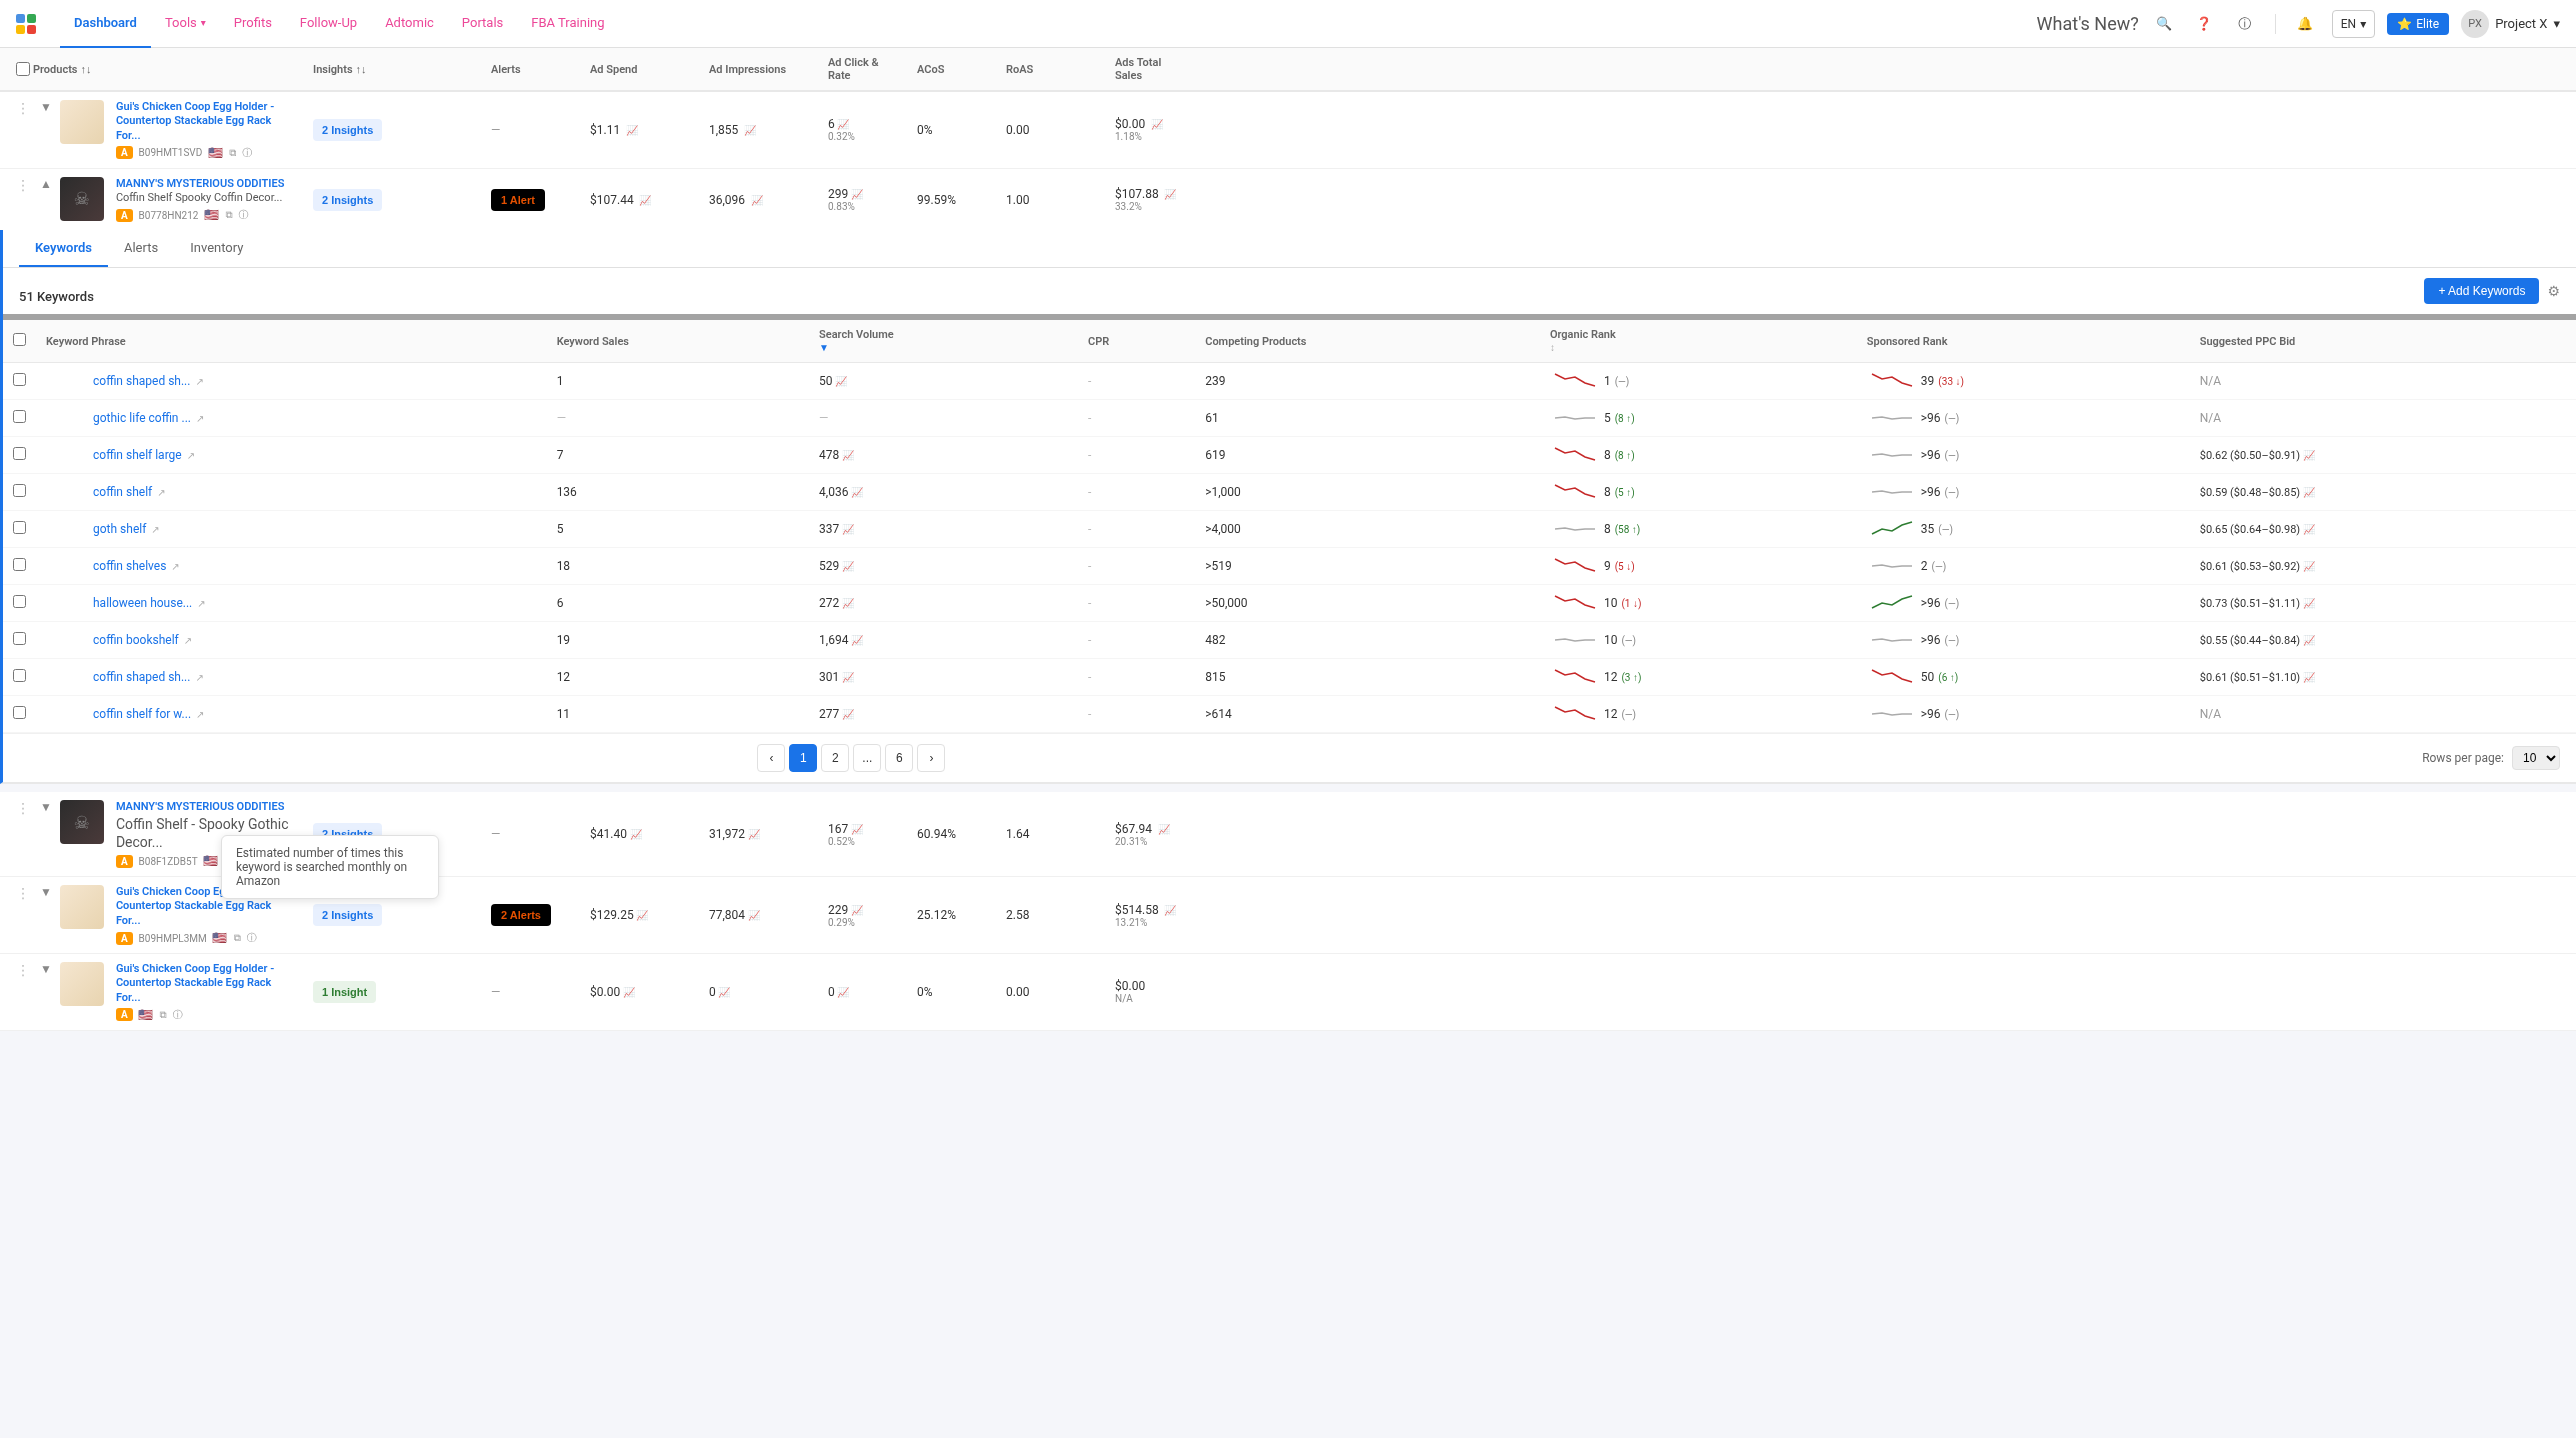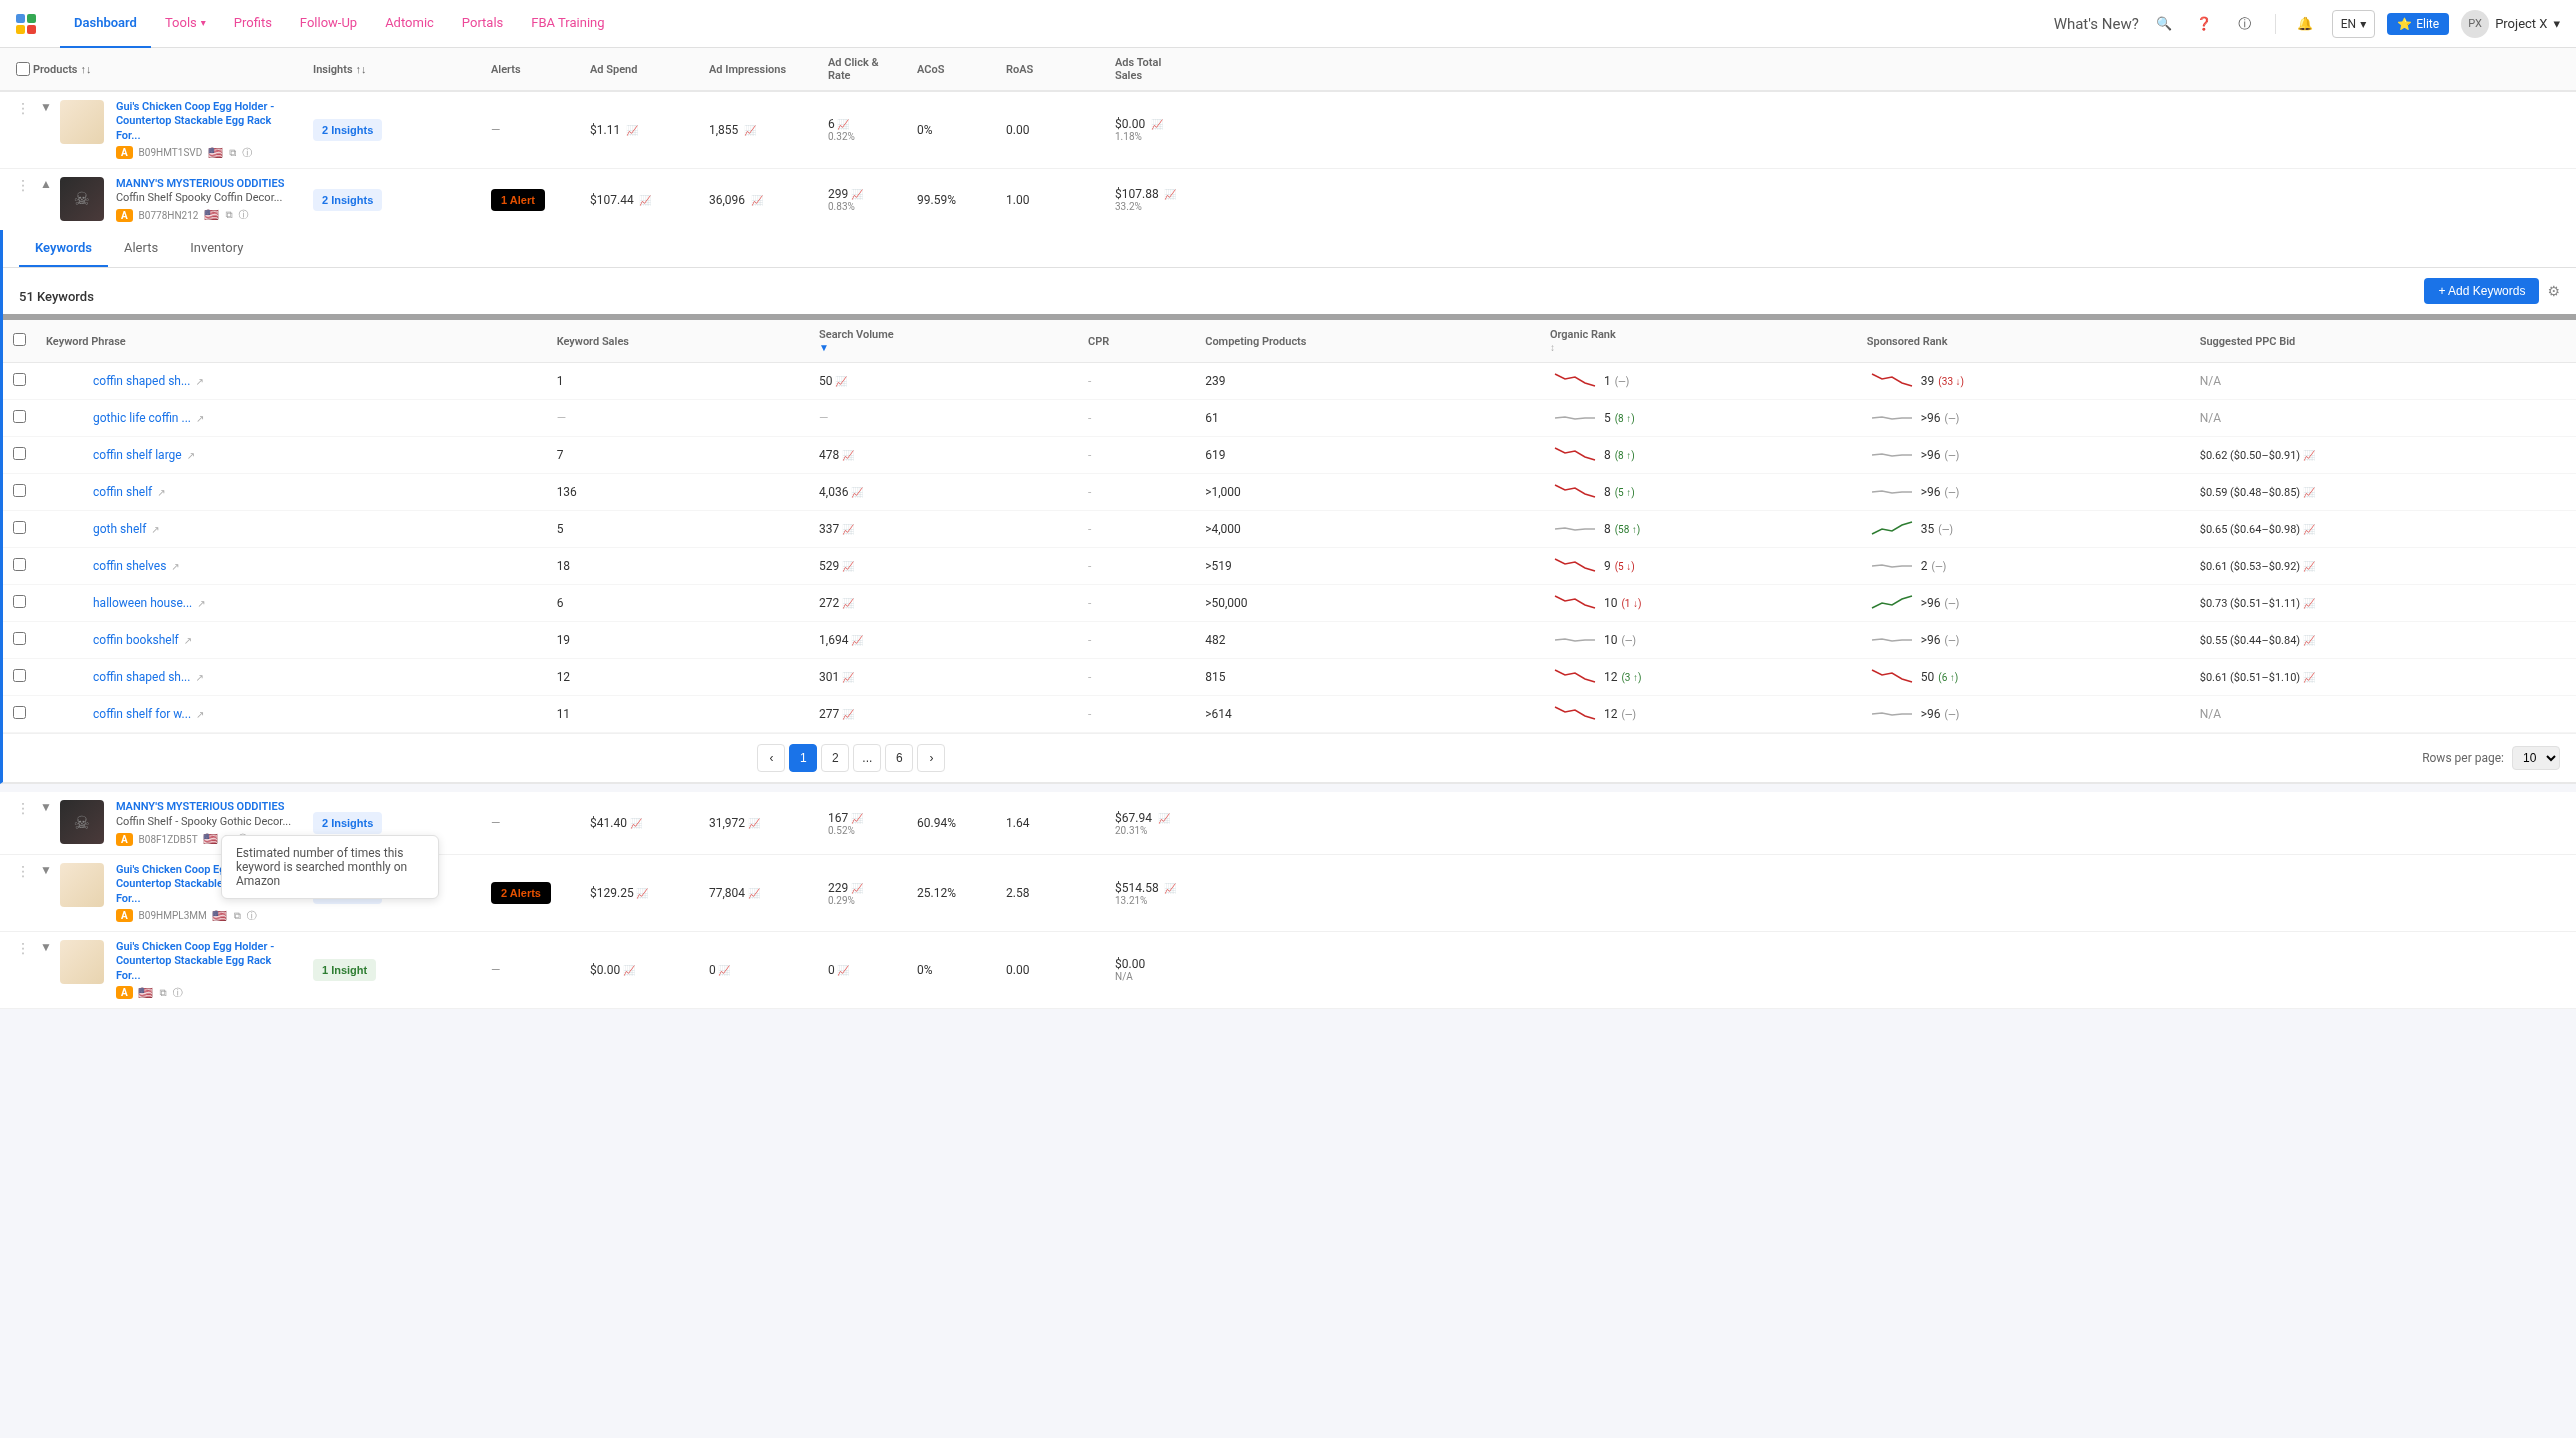--- a/index.html
+++ b/index.html
@@ -12,21 +12,21 @@
       position: sticky; top: 0; z-index: 100;
     }
     .topnav-logo { display: flex; align-items: center; margin-right: 24px; }
     .logo-grid { display: grid; grid-template-columns: 1fr 1fr; gap: 2px; width: 20px; height: 20px; }
     .logo-dot { background: #4a90e2; border-radius: 2px; }
     .topnav-links { display: flex; align-items: center; gap: 0; }
     .nav-link { padding: 0 14px; height: 48px; display: flex; align-items: center; font-size: 13px; color: #ec4899; cursor: pointer; text-decoration: none; border-bottom: 2px solid transparent; }
     .nav-link.active { color: #1a73e8; border-bottom-color: #1a73e8; font-weight: 600; }
     .nav-link .chevron { margin-left: 4px; font-size: 10px; }
     .topnav-right { margin-left: auto; display: flex; align-items: center; gap: 12px; }
-    .whats-new { font-size: 15px; color: #555; cursor: pointer; }
+    .whats-new { font-size: 18px; color: #555; cursor: pointer; }
     .icon-btn { width: 28px; height: 28px; display: flex; align-items: center; justify-content: center; cursor: pointer; color: #555; border-radius: 50%; }
     .lang-btn { border: 1px solid #ccc; border-radius: 4px; padding: 6px 8px; font-size: 12px; cursor: pointer; display: flex; align-items: center; gap: 4px; }
     .elite-btn { background: #1a73e8; color: #fff; border-radius: 4px; padding: 4px 10px; font-size: 12px; cursor: pointer; display: flex; align-items: center; gap: 4px; }
     .project-btn { display: flex; align-items: center; gap: 6px; cursor: pointer; font-size: 13px; color: #333; }
     .avatar { width: 28px; height: 28px; border-radius: 50%; background: #e0e0e0; display: flex; align-items: center; justify-content: center; font-size: 11px; color: #666; }
 
     
     .main { padding: 0; background: #f5f6fa; min-height: calc(100vh - 48px); }
     .product-img-placeholder { width: 44px; height: 44px; background: linear-gradient(135deg, #e8e0d0 0%, #d4c8b0 100%); border-radius: 4px; }
     .product-details { flex: 1; }
@@ -759,21 +759,21 @@
     <div class="prod-main-row">
       <div class="cell">
         <div class="product-left">
           <span class="more-icon">⋮</span>
           <span class="collapse-icon">▼</span>
           <div class="product-img-placeholder" style="background:linear-gradient(135deg,#2c2c2c,#4a3a3a);width:44px;height:44px;border-radius:4px;flex-shrink:0;display:flex;align-items:center;justify-content:center;">
             <span style="color:#888;font-size:18px;">☠</span>
           </div>
           <div class="product-details" style="margin-left:8px;">
             <div class="product-name">MANNY'S MYSTERIOUS ODDITIES</div>
-            <div class="product-subtitle" style="font-size:11px;color:#555;">Coffin Shelf - Spooky Gothic Decor...</div>
+            <div class="product-subtitle" style="font-size:14px;color:#555;">Coffin Shelf - Spooky Gothic Decor...</div>
             <div class="product-meta">
               <span class="badge-a">A</span>
               <span class="asin-text">B08F1ZDB5T</span>
               <span class="flag">🇺🇸</span>
               <span class="meta-icon">⧉</span>
               <span class="meta-icon">ⓘ</span>
             </div>
           </div>
         </div>
       </div>

